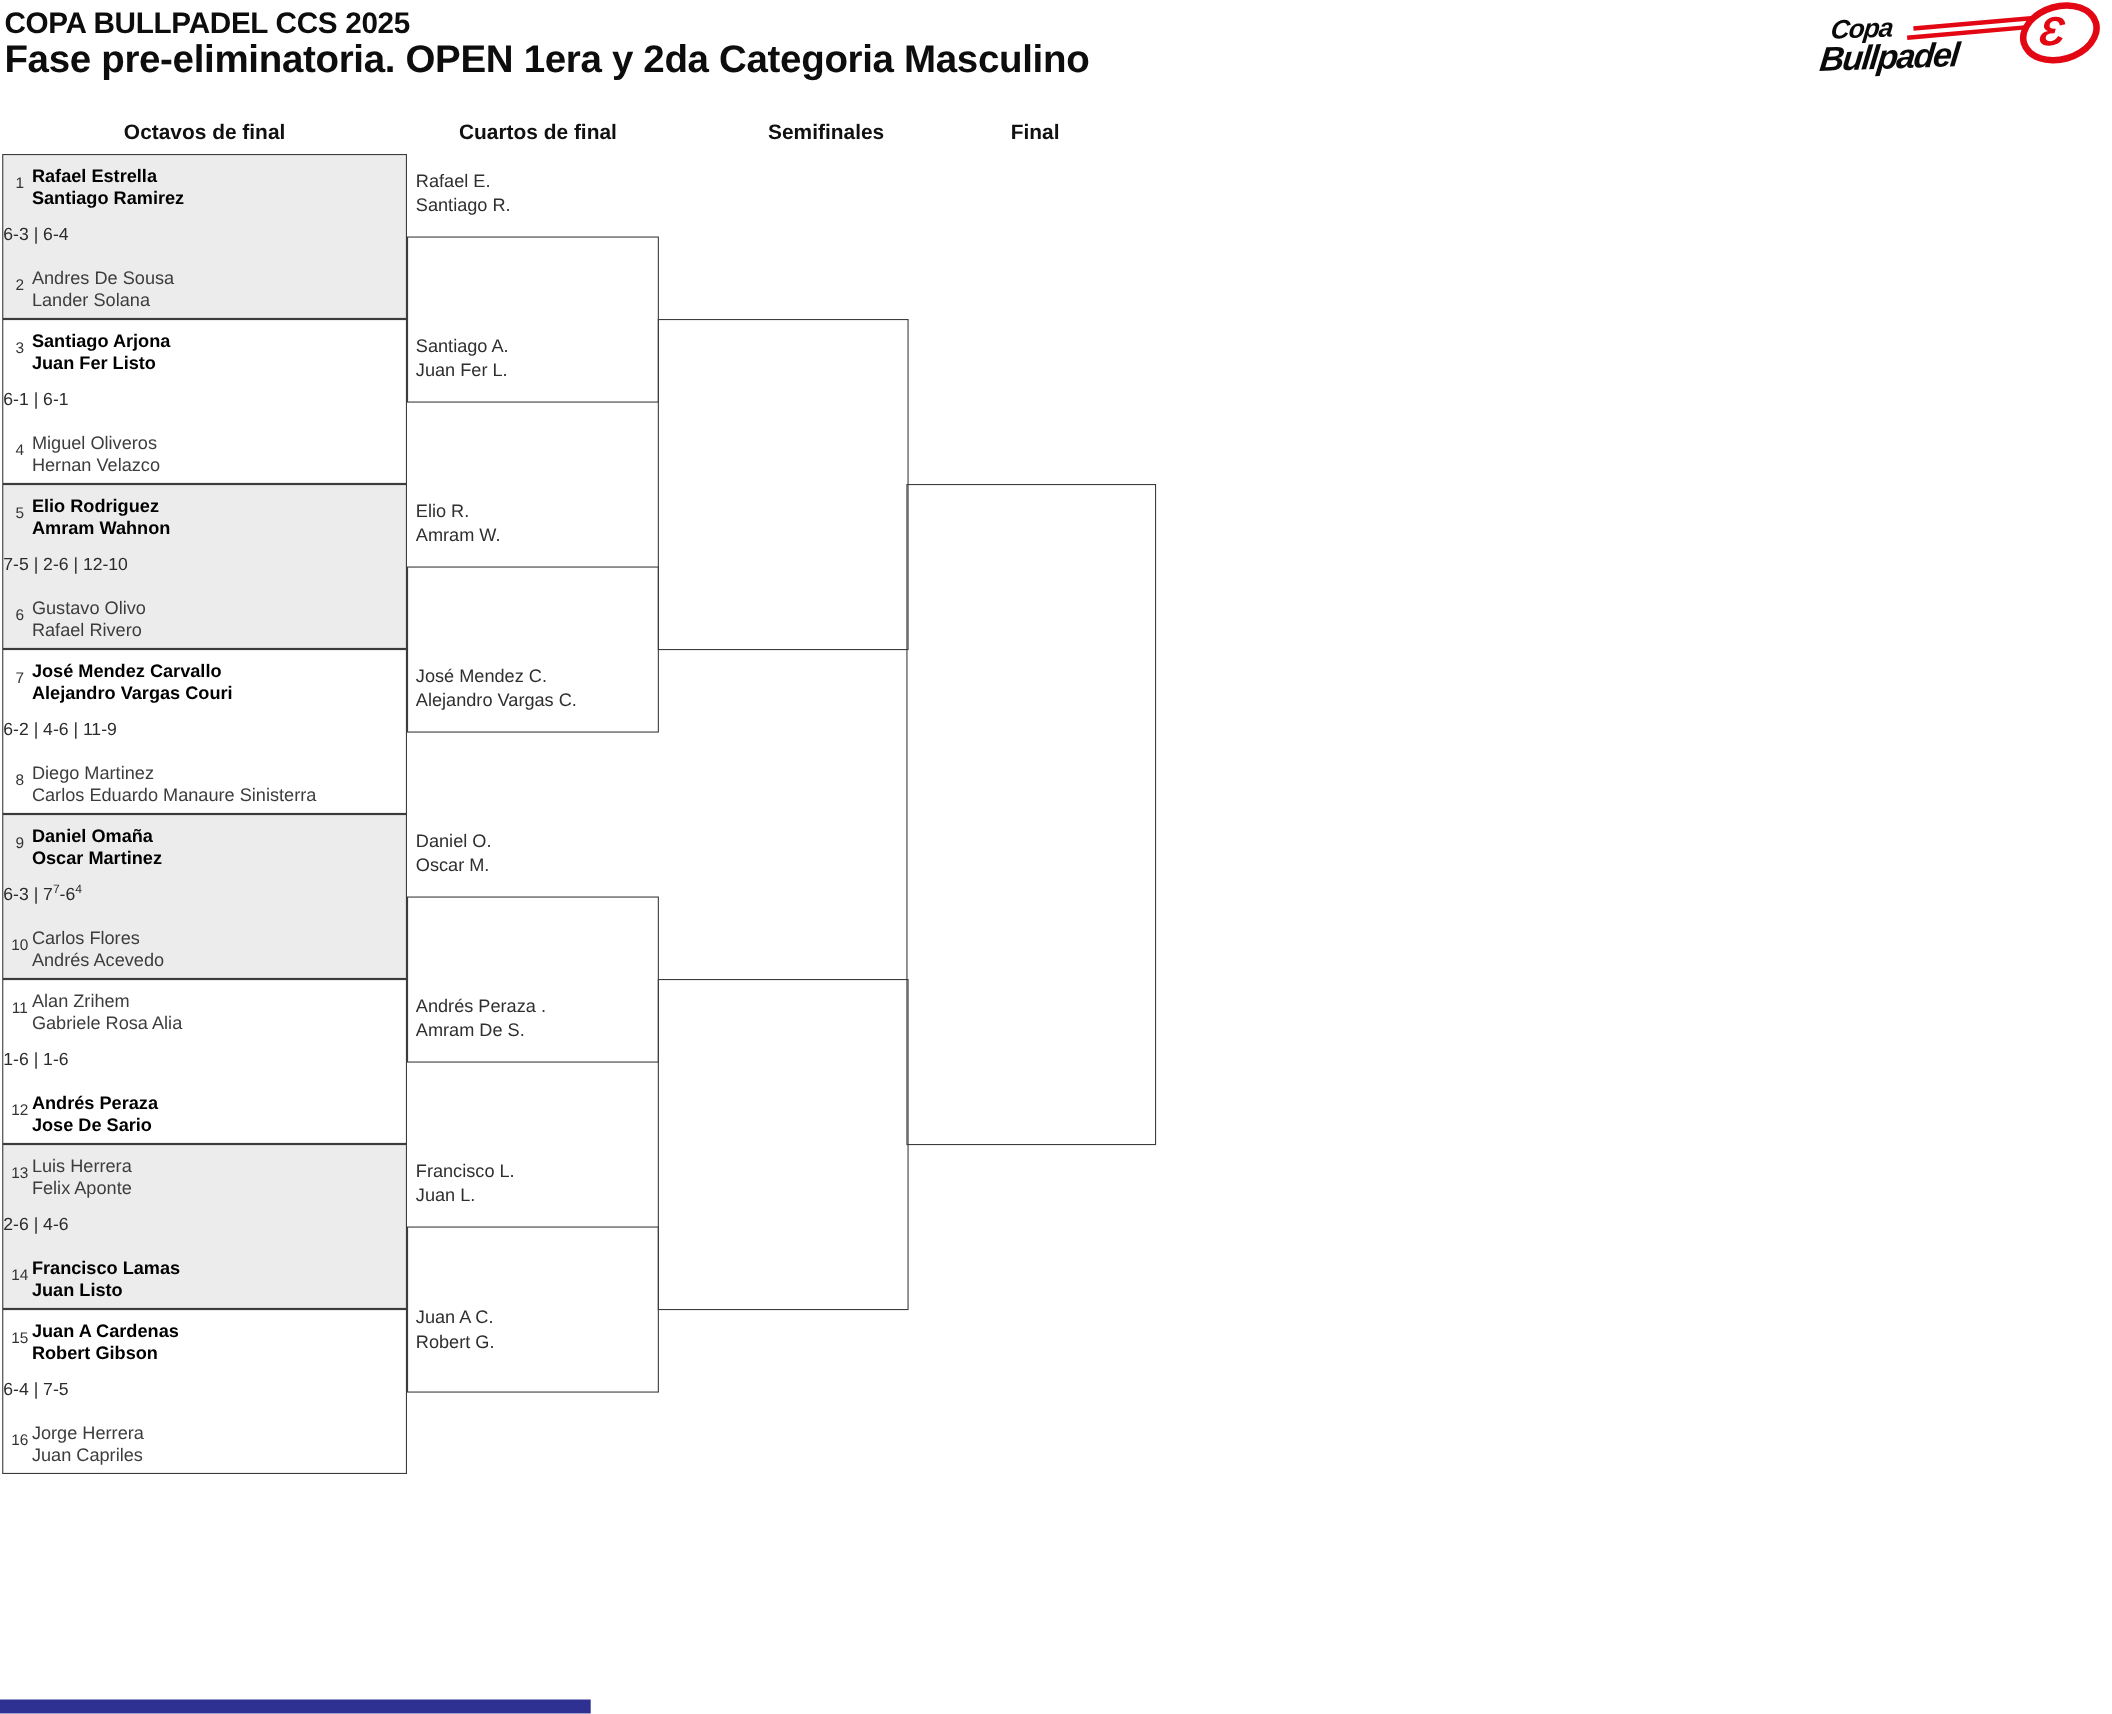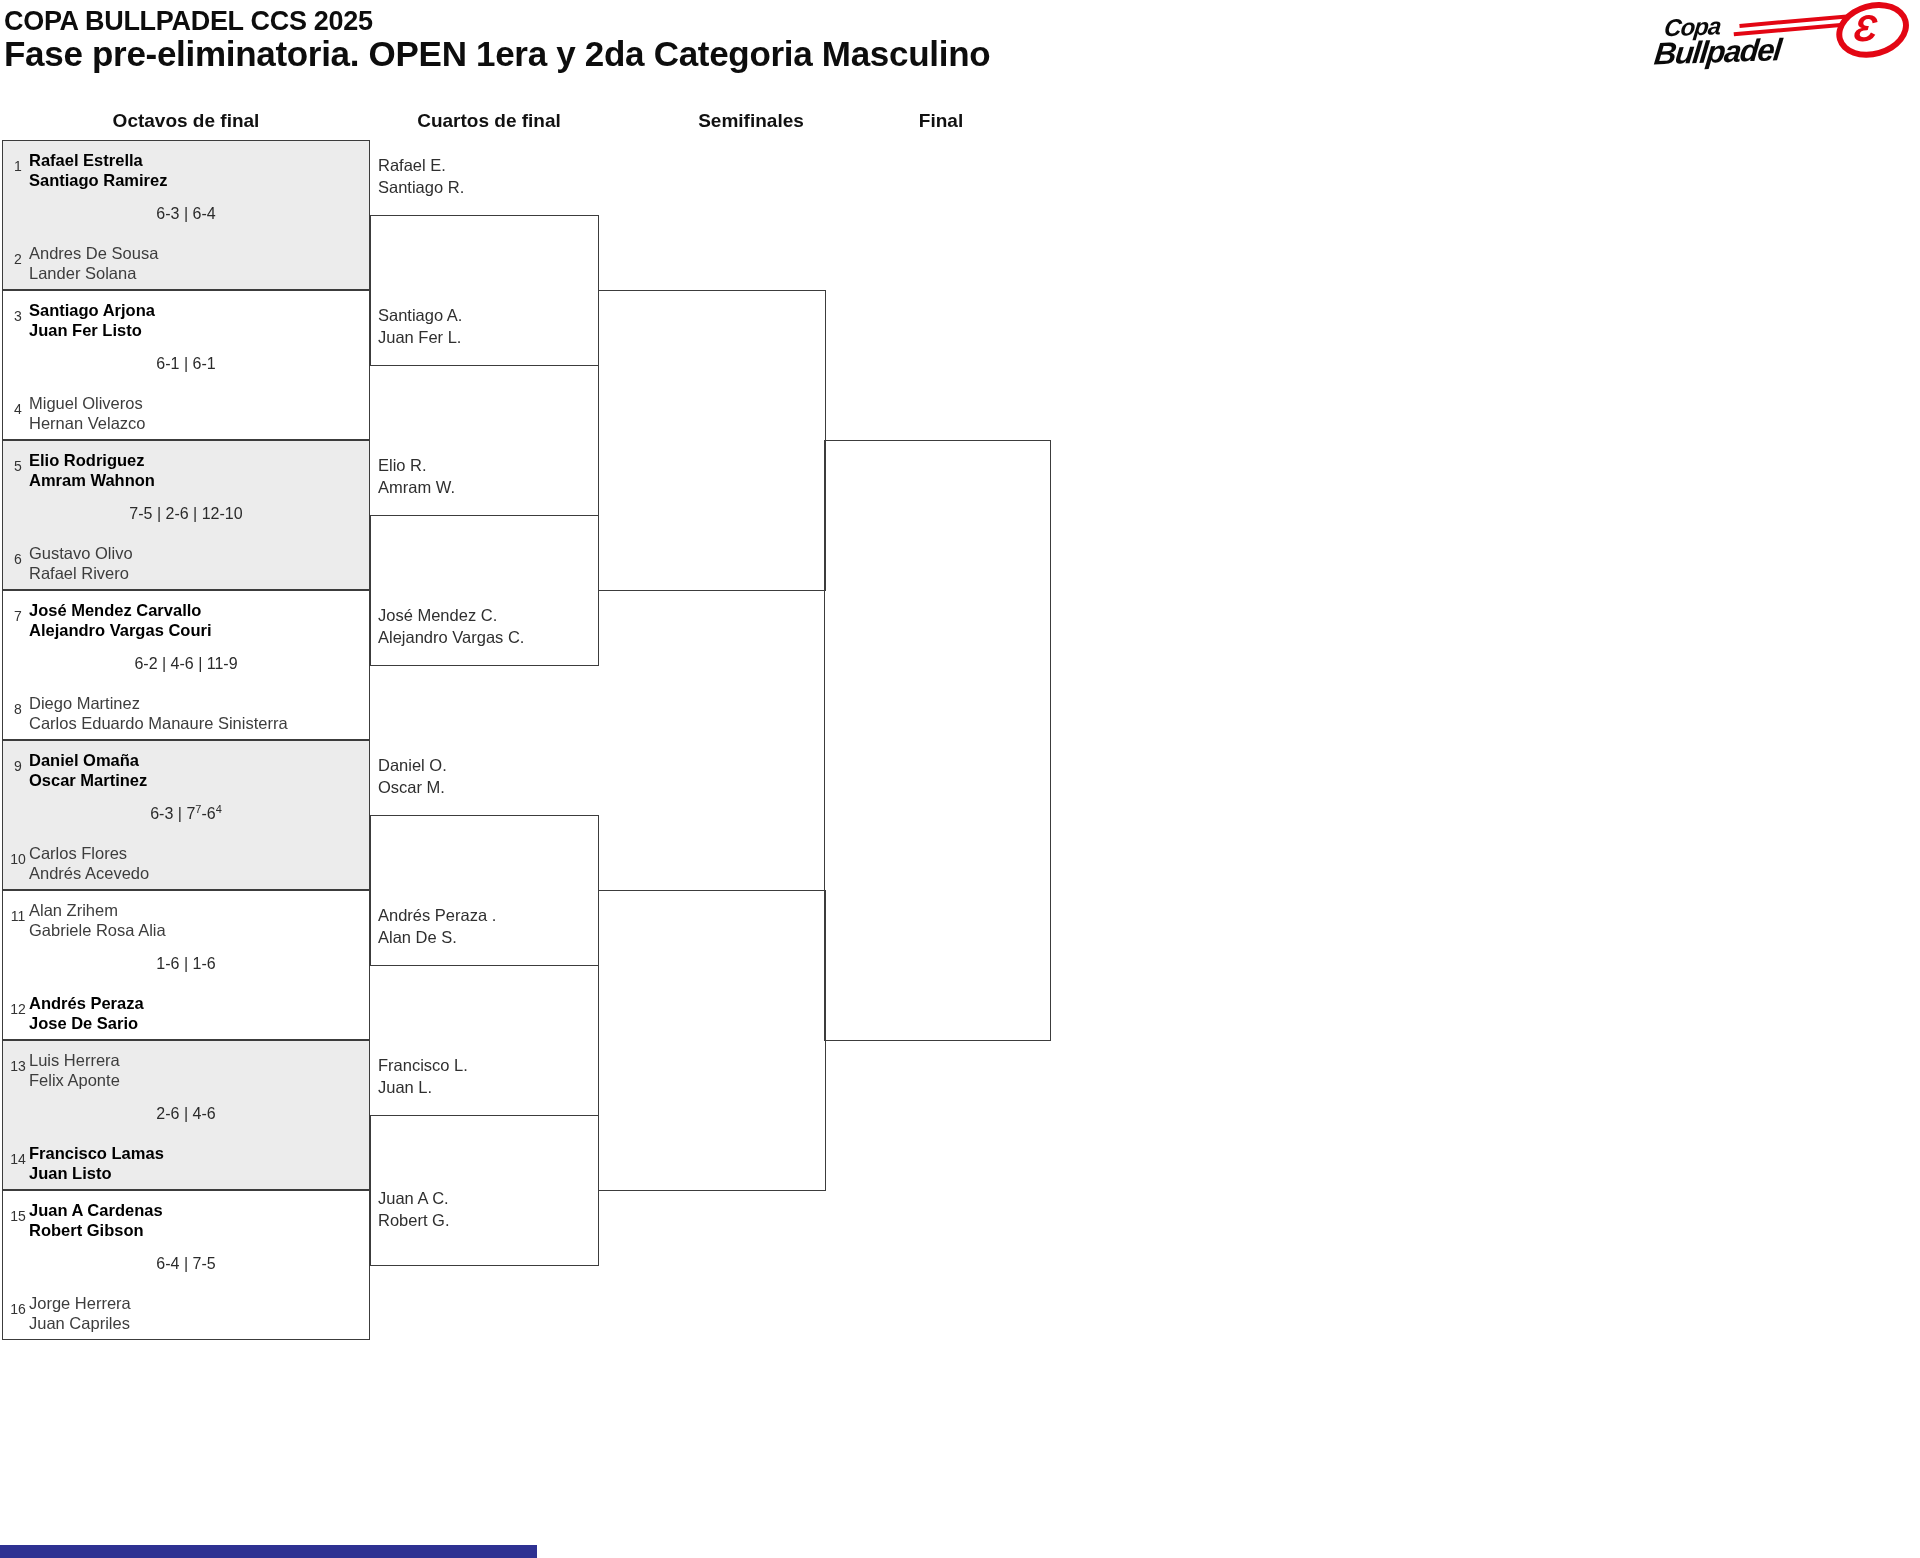--- a/index.html
+++ b/index.html
@@ -15,21 +15,21 @@
   
   .match{position:absolute;left:2px;width:368px;height:150px;border:1.5px solid #3c3c3c;box-sizing:border-box;background:#ffffff;}
   .match.alt{background:#ececec;}
   .seed{position:absolute;left:5px;width:20px;text-align:center;font-size:14px;color:#333;}
   .seed.s1{top:17px;}
   .seed.s2{top:110px;}
   .team{position:absolute;left:26px;font-size:16.5px;line-height:20px;color:#3d3d3d;white-space:nowrap;}
   .team.t1{top:9px;}
   .team.t2{top:102px;}
   .team.winner{font-weight:700;color:#000;}
-  .score{position:absolute;left:0;top:64px;width:100%;text-align:center;font-size:16px;color:#2b2b2b;}
+  .score{position:absolute;left:0;top:64px;width:100%;font-size:16px;color:#2b2b2b;}
   .score sup{font-size:11px;line-height:0;}
   
   .rect{position:absolute;border:1.5px solid #3c3c3c;box-sizing:border-box;background:transparent;}
   .qrect{left:370px;width:229px;height:151px;}
   .srect{left:597.5px;width:228px;height:301px;}
   .frect{left:824px;width:227px;height:601px;}
   
   .wlabel{position:absolute;left:378px;font-size:16.5px;line-height:21.5px;color:#2f2f2f;white-space:nowrap;}
   
   .logo{position:absolute;left:1648px;top:4px;width:272px;height:76px;transform:rotate(-2deg);}
@@ -137,19 +137,19 @@
   <div class="rect srect" style="top:290px;"></div>
   <div class="rect srect" style="top:890px;"></div>
 
   <div class="rect frect" style="top:440px;"></div>
 
   <div class="wlabel" style="top:155px;"><span>Rafael E.</span><br><span>Santiago R.</span></div>
   <div class="wlabel" style="top:305px;"><span>Santiago A.</span><br><span>Juan Fer L.</span></div>
   <div class="wlabel" style="top:455px;"><span>Elio R.</span><br><span>Amram W.</span></div>
   <div class="wlabel" style="top:605px;"><span>José Mendez C.</span><br><span>Alejandro Vargas C.</span></div>
   <div class="wlabel" style="top:755px;"><span>Daniel O.</span><br><span>Oscar M.</span></div>
-  <div class="wlabel" style="top:905px;"><span>Andrés Peraza .</span><br><span>Alan De S.</span></div>
+  <div class="wlabel" style="top:905px;"><span>Andrés Peraza .</span><br><span>Amram De S.</span></div>
   <div class="wlabel" style="top:1055px;"><span>Francisco L.</span><br><span>Juan L.</span></div>
   <div class="wlabel" style="top:1188px;"><span>Juan A C.</span><br><span>Robert G.</span></div>
 
   <div class="bottom-bar"></div>
 
 </div>
 
 </body></html>

